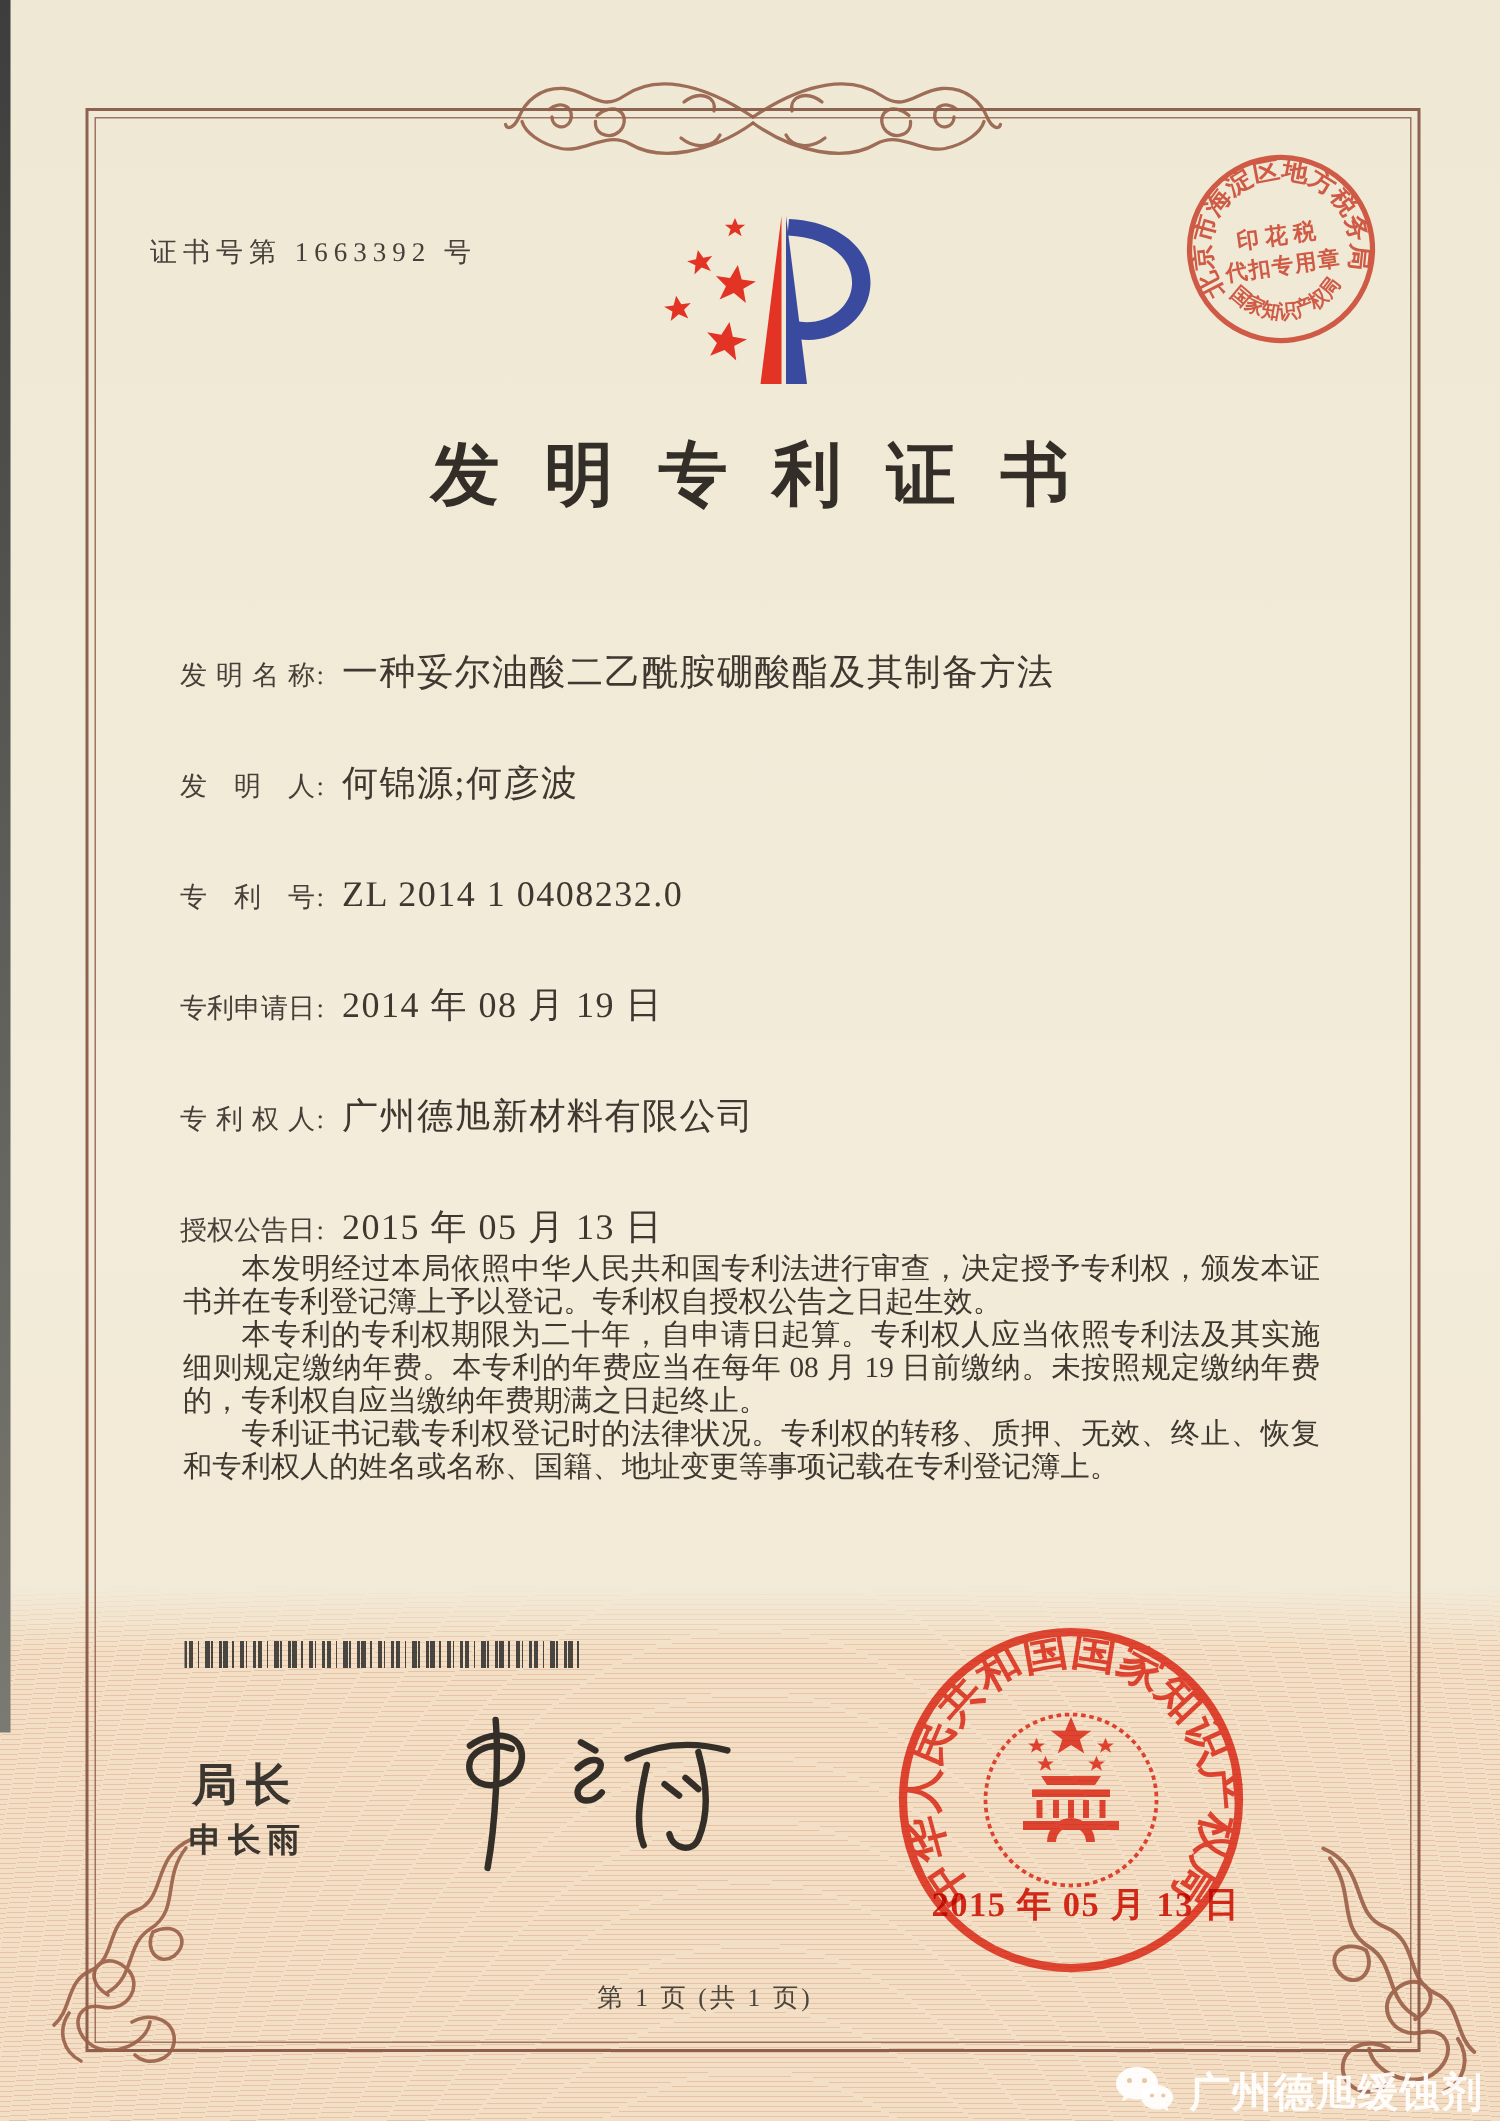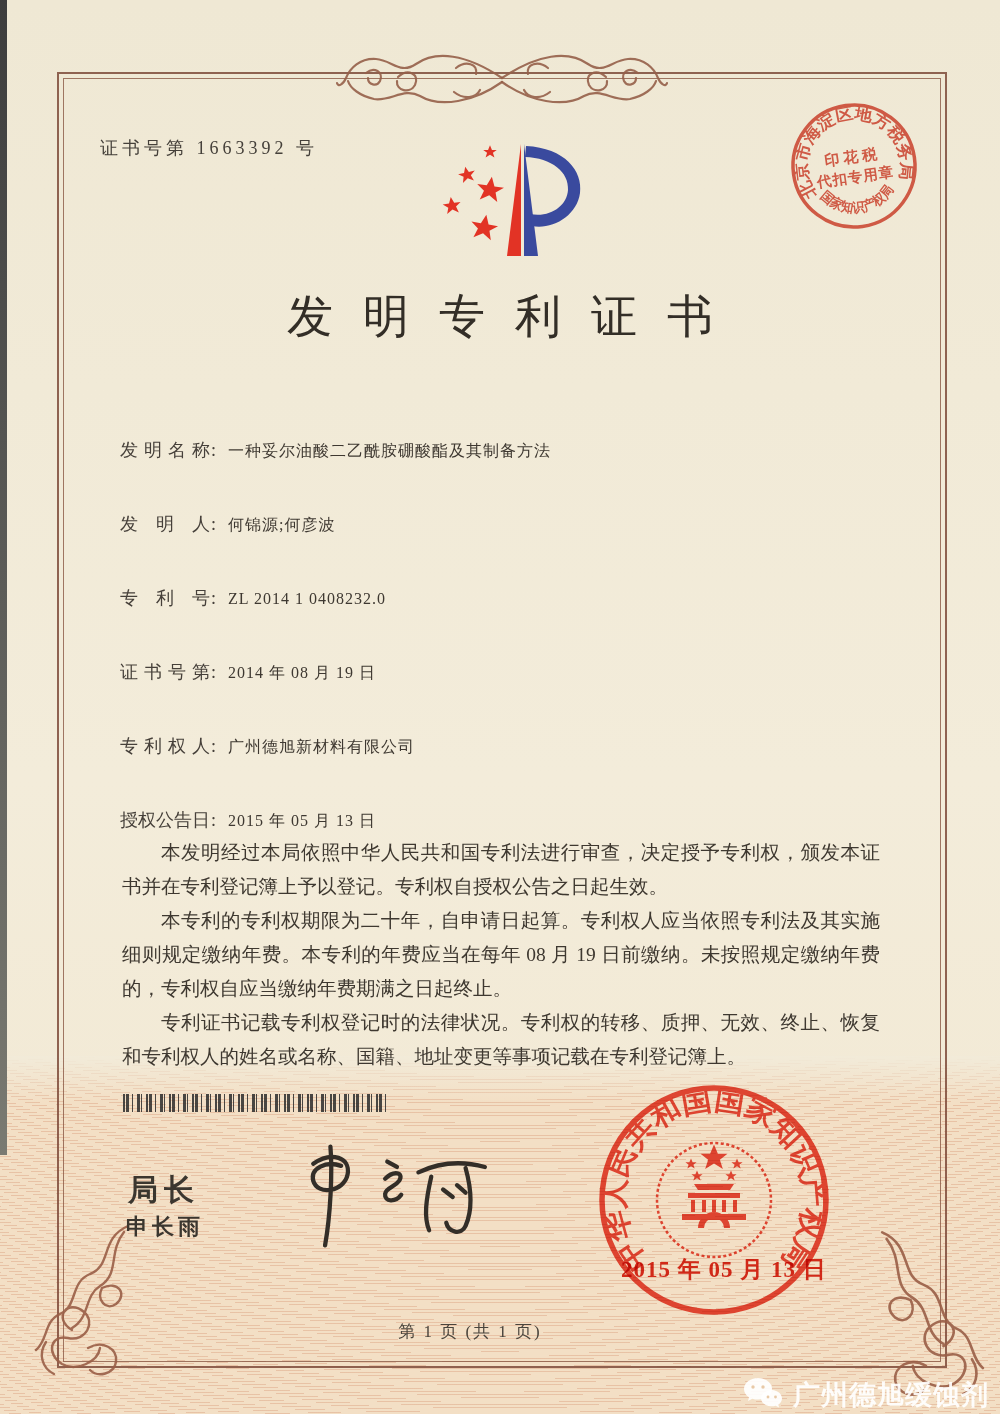--- a/index.html
+++ b/index.html
@@ -11,30 +11,30 @@
   .pattern-band{position:absolute;left:0;top:1056px;width:1000px;height:358px;
         background-color:#f3dfc5;
         background-image:repeating-radial-gradient(1600px 700px at 500px 2150px,
           rgba(206,128,92,0.30) 0 1.4px, rgba(206,128,92,0) 1.4px 7.5px);}
   .pattern-fade{position:absolute;left:0;top:1056px;width:1000px;height:46px;
         background:linear-gradient(180deg,#f2ebd9,rgba(242,235,217,0));}
   .frame-outer{position:absolute;left:57px;top:72px;width:886px;height:1292px;
         border:2px solid rgba(125,74,56,.85);}
   .frame-inner{position:absolute;left:4px;top:4px;right:4px;bottom:4px;
         border:1px solid rgba(138,87,67,.8);}
-  .cert-no{position:absolute;left:100px;top:136px;font-size:18px;letter-spacing:4px;color:#45403a;}
+  .cert-no{position:absolute;left:100px;top:156px;font-size:18px;letter-spacing:4px;color:#45403a;}
   .title{position:absolute;left:57px;top:286px;width:886px;text-align:center;
-        font-size:46px;font-weight:400;letter-spacing:30px;text-indent:30px;color:#332e27;}
+        font-size:46px;font-weight:700;letter-spacing:30px;text-indent:30px;color:#332e27;}
   .field{position:absolute;left:120px;white-space:nowrap;}
   .flabel{display:inline-block;width:90px;font-size:18px;color:#46403a;
         text-align:justify;text-align-last:justify;margin-top:16px;}
   .fcolon{font-size:18px;color:#46403a;margin:0 12px 0 1px;}
-  .fvalue{font-size:16px;color:#3e3831;letter-spacing:1px;}
+  .fvalue{font-size:24px;color:#3e3831;letter-spacing:1px;}
   .body-text{position:absolute;left:122px;top:836px;width:758px;
-        font-size:19.5px;line-height:34px;text-align:justify;color:#3e3830;}
+        font-size:19.5px;line-height:22px;text-align:justify;color:#3e3830;}
   .body-text p{margin:0;text-indent:2em;}
   .barcode{position:absolute;left:123px;top:1094px;width:264px;height:18px;opacity:.85;
         background:repeating-linear-gradient(90deg,
           #2b2b2b 0 2px,transparent 2px 3px,#2b2b2b 3px 6px,transparent 6px 9px,
           #2b2b2b 9px 10px,transparent 10px 14px,#2b2b2b 14px 17px,transparent 17px 18px,
           #2b2b2b 18px 19px,transparent 19px 23px);}
   .signer-title{position:absolute;left:128px;top:1170px;font-family:"Liberation Sans",sans-serif;
         font-size:30px;font-weight:600;letter-spacing:6px;color:#3b362f;}
   .signer-name{position:absolute;left:126px;top:1212px;font-family:"Liberation Sans",sans-serif;
         font-size:22px;font-weight:600;letter-spacing:4px;color:#3b362f;}
@@ -144,21 +144,21 @@
   <div class="field" style="top:422px;">
     <span class="flabel">发明名称</span><span class="fcolon">:</span><span class="fvalue">一种妥尔油酸二乙酰胺硼酸酯及其制备方法</span>
   </div>
   <div class="field" style="top:496px;">
     <span class="flabel">发明人</span><span class="fcolon">:</span><span class="fvalue">何锦源;何彦波</span>
   </div>
   <div class="field" style="top:570px;">
     <span class="flabel">专利号</span><span class="fcolon">:</span><span class="fvalue">ZL 2014 1 0408232.0</span>
   </div>
   <div class="field" style="top:644px;">
-    <span class="flabel">证书号第</span><span class="fcolon">:</span><span class="fvalue">2014 年 08 月 19 日</span>
+    <span class="flabel">专利申请日</span><span class="fcolon">:</span><span class="fvalue">2014 年 08 月 19 日</span>
   </div>
   <div class="field" style="top:718px;">
     <span class="flabel">专利权人</span><span class="fcolon">:</span><span class="fvalue">广州德旭新材料有限公司</span>
   </div>
   <div class="field" style="top:792px;">
     <span class="flabel">授权公告日</span><span class="fcolon">:</span><span class="fvalue">2015 年 05 月 13 日</span>
   </div>
 
   <div class="body-text">
     <p>本发明经过本局依照中华人民共和国专利法进行审查，决定授予专利权，颁发本证书并在专利登记簿上予以登记。专利权自授权公告之日起生效。</p>

